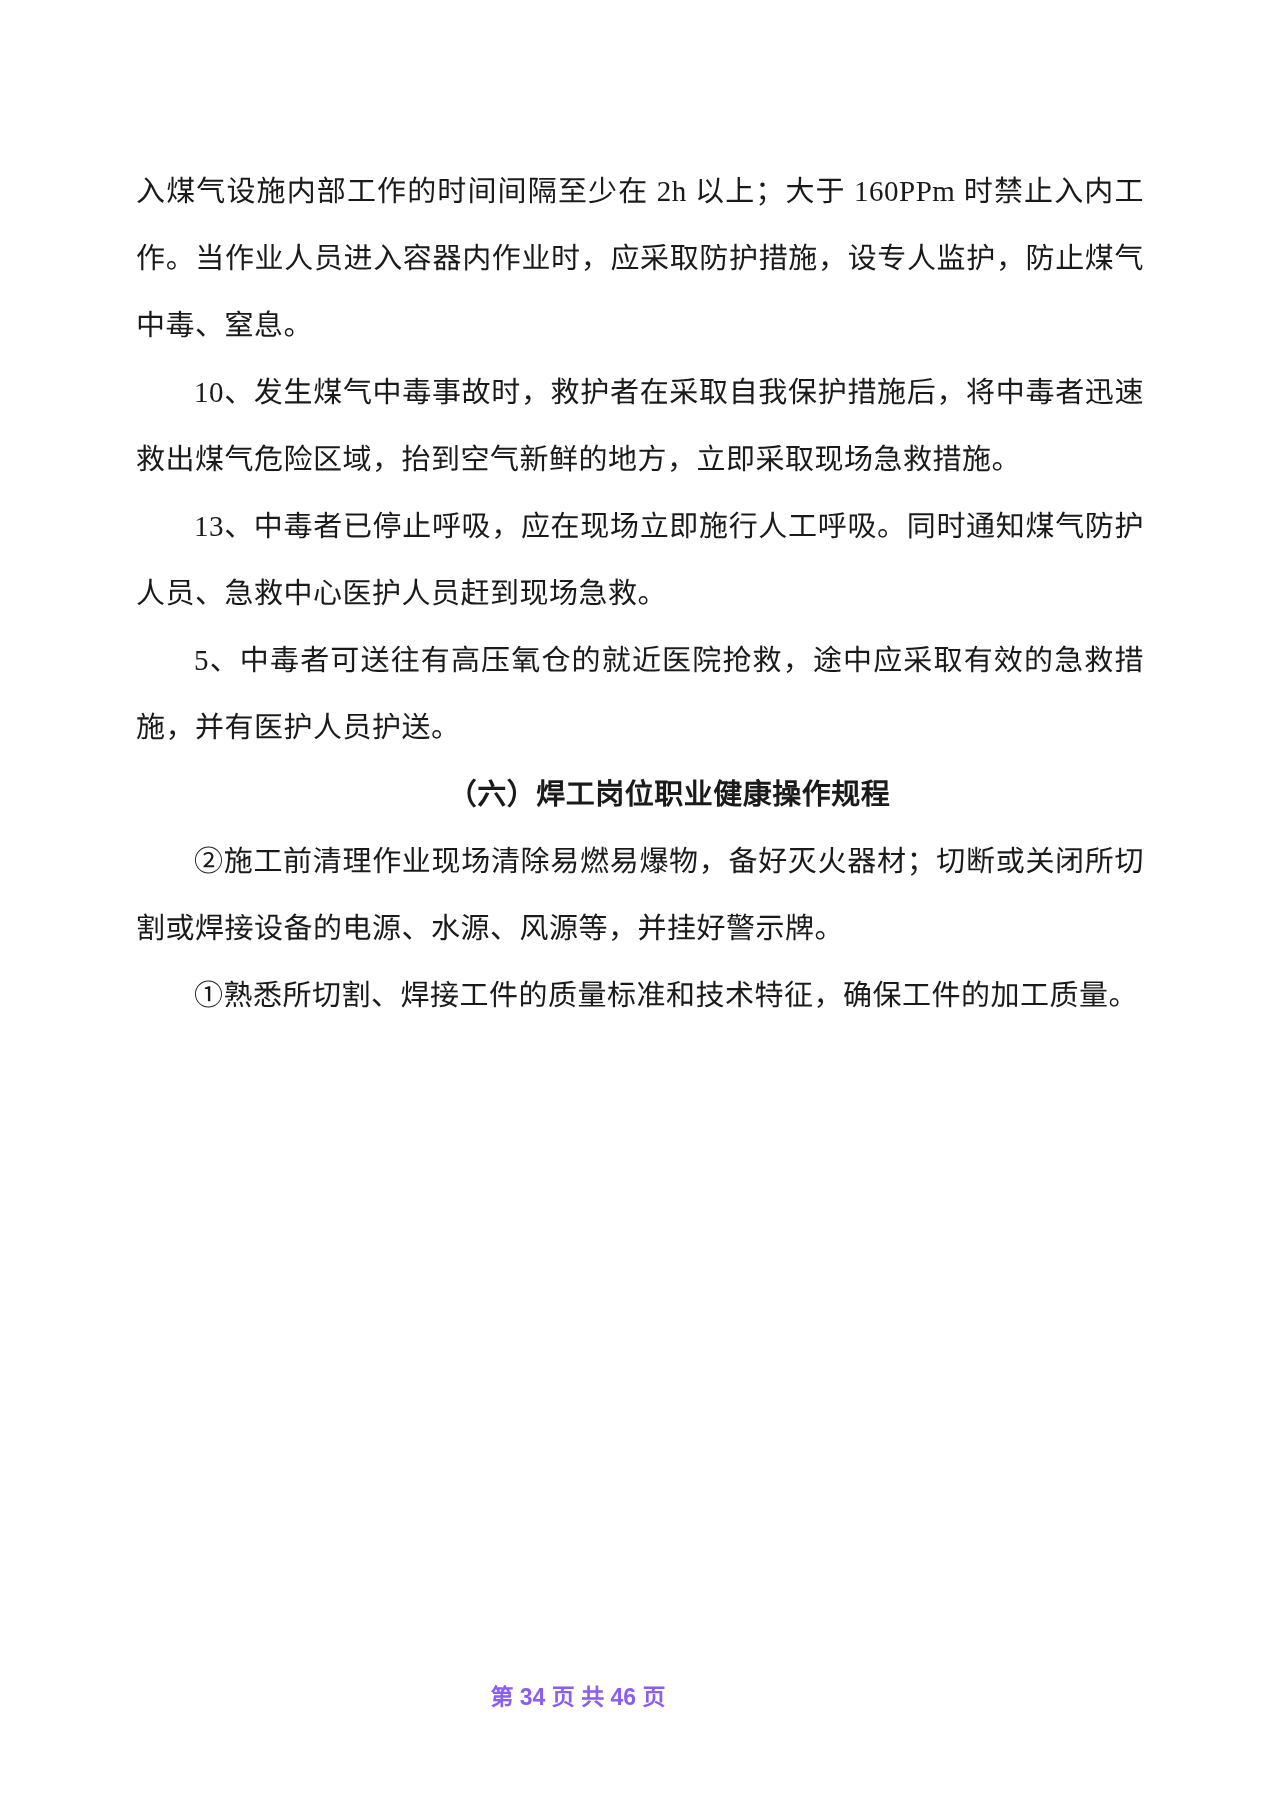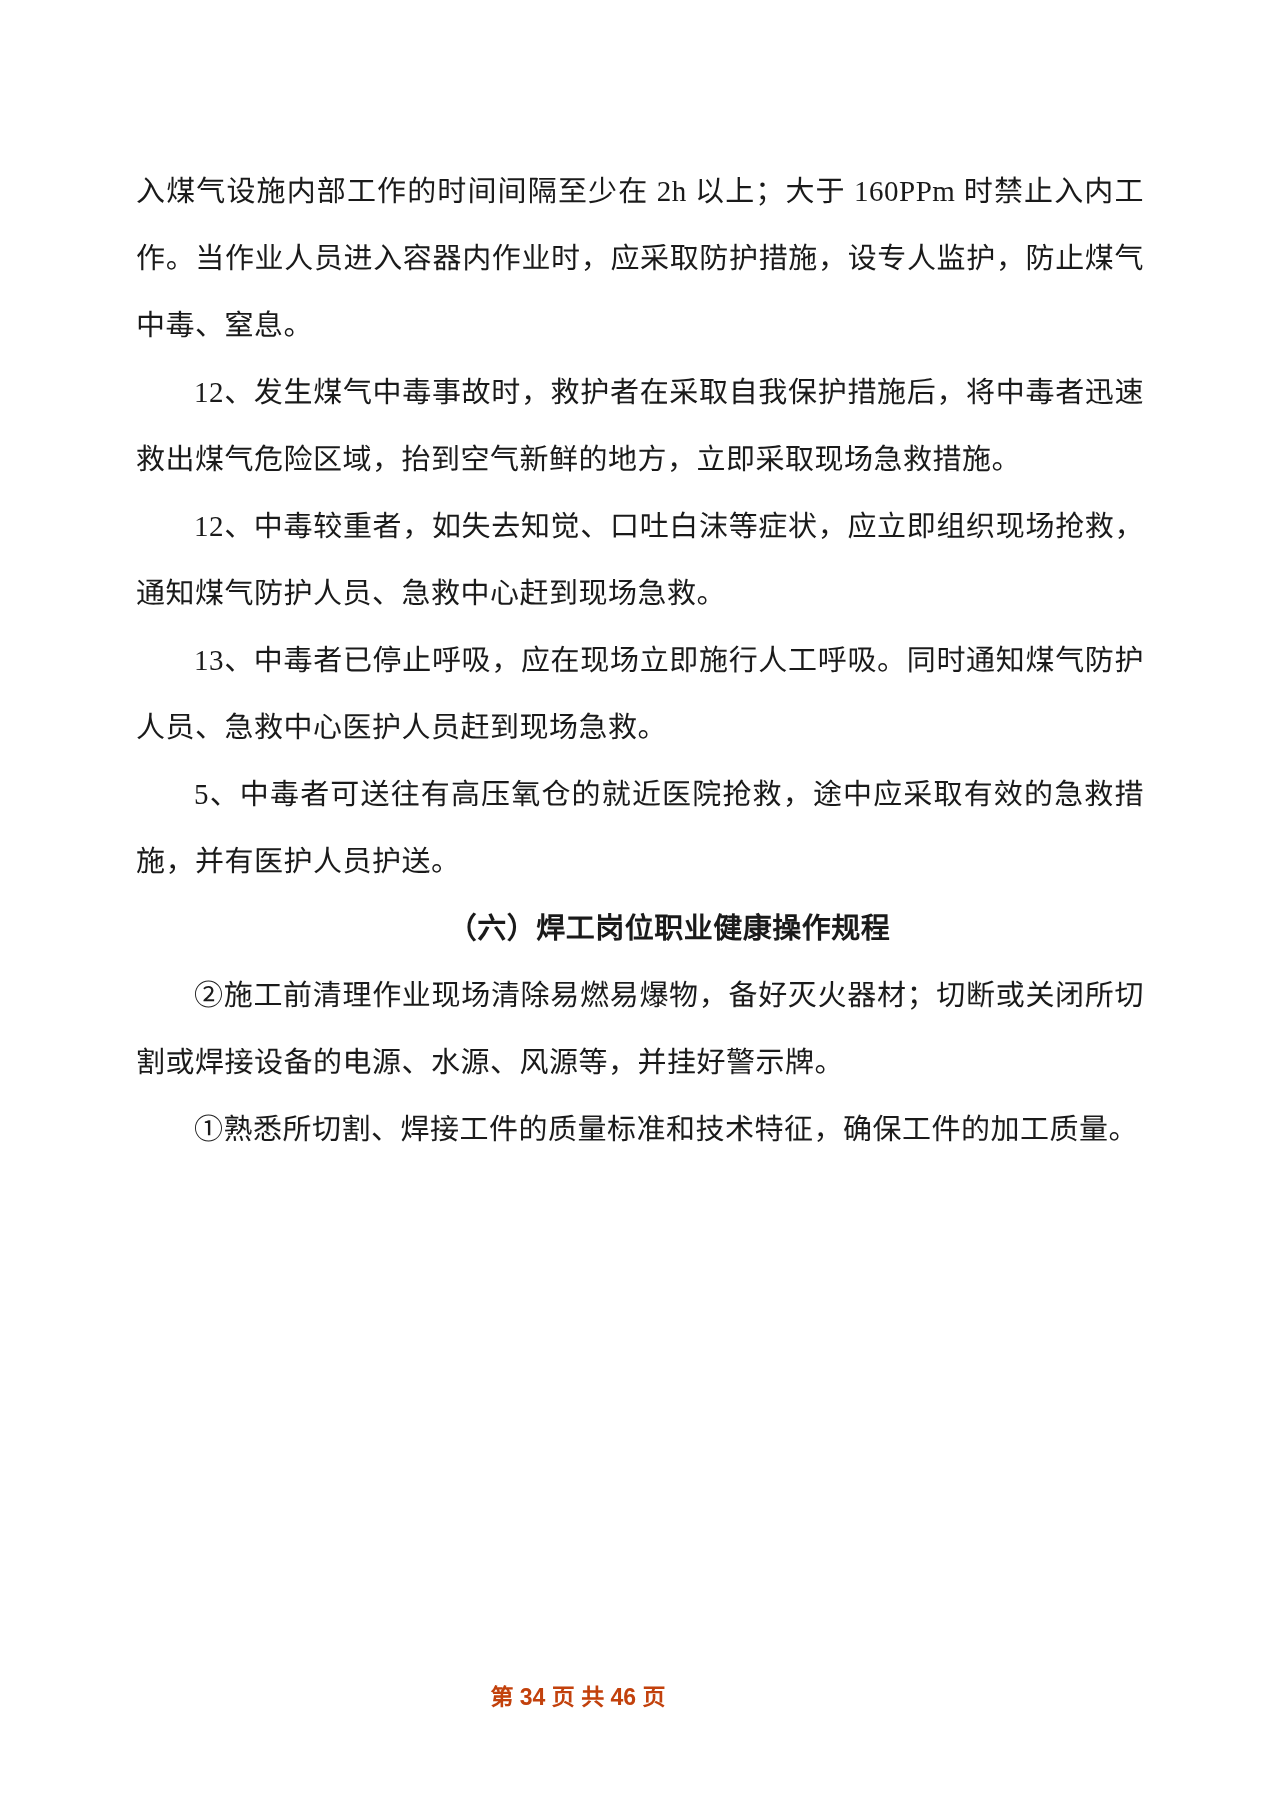--- a/index.html
+++ b/index.html
@@ -42,31 +42,30 @@
   }
   .page-footer {
     position: absolute;
     top: 1678px;
     left: 0;
     width: 1156px;
     text-align: center;
     font-size: 23px;
     font-weight: 700;
     font-family: "Liberation Sans", "DejaVu Sans", sans-serif;
-    color: #c2410c;
+    color: #8b5cf6;
   }
 </style>
 </head>
 <body>
 
 <div class="page">
   <div class="doc-body">
       <p class="para">入煤气设施内部工作的时间间隔至少在 2h 以上；大于 160PPm 时禁止入内工作。当作业人员进入容器内作业时，应采取防护措施，设专人监护，防止煤气中毒、窒息。</p>
-      <p class="para indent">12、发生煤气中毒事故时，救护者在采取自我保护措施后，将中毒者迅速救出煤气危险区域，抬到空气新鲜的地方，立即采取现场急救措施。</p>
-      <p class="para indent">12、中毒较重者，如失去知觉、口吐白沫等症状，应立即组织现场抢救，通知煤气防护人员、急救中心赶到现场急救。</p>
+      <p class="para indent">10、发生煤气中毒事故时，救护者在采取自我保护措施后，将中毒者迅速救出煤气危险区域，抬到空气新鲜的地方，立即采取现场急救措施。</p>
       <p class="para indent">13、中毒者已停止呼吸，应在现场立即施行人工呼吸。同时通知煤气防护人员、急救中心医护人员赶到现场急救。</p>
       <p class="para indent">5、中毒者可送往有高压氧仓的就近医院抢救，途中应采取有效的急救措施，并有医护人员护送。</p>
       <p class="para indent heading">（六）焊工岗位职业健康操作规程</p>
       <p class="para indent">②施工前清理作业现场清除易燃易爆物，备好灭火器材；切断或关闭所切割或焊接设备的电源、水源、风源等，并挂好警示牌。</p>
       <p class="para indent">①熟悉所切割、焊接工件的质量标准和技术特征，确保工件的加工质量。</p>
     </div>
 
   <div class="page-footer">
     <span>第 34 页 共 46 页</span>
   </div>

